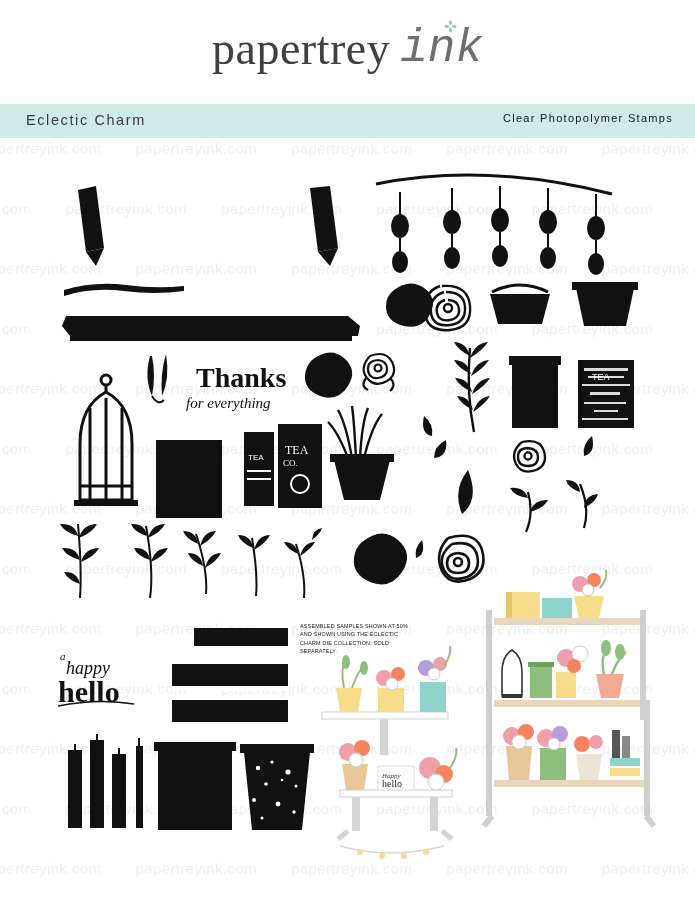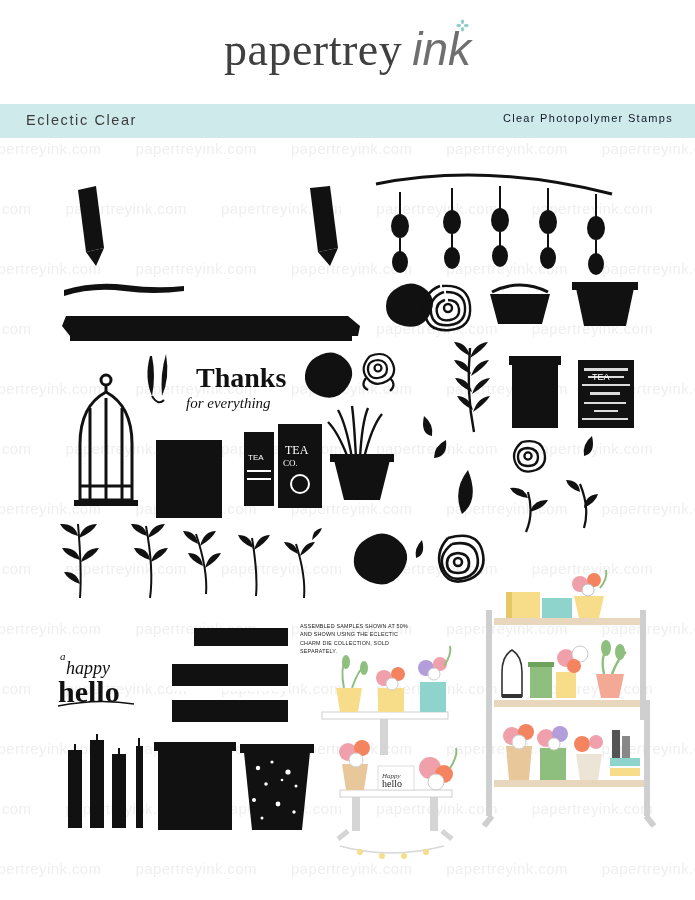--- a/index.html
+++ b/index.html
@@ -33,21 +33,21 @@
   }
   .brand-text {
     font-family: "Liberation Serif", serif;
     font-size: 46px;
     color: #404040;
     letter-spacing: 0.5px;
     display: inline-block;
     vertical-align: middle;
   }
   .brand-ink {
-    font-family: Liberation Sans, sans-serif;
+    font-family: Liberation Mono, monospace;
     font-style: italic;
     font-size: 46px;
     color: #6f6f6f;
     display: inline-block;
     vertical-align: middle;
     margin-left: 10px;
     position: relative;
   }
   .brand-flower {
     position: absolute;
@@ -144,21 +144,21 @@
           <ellipse cx="10" cy="15.8" rx="2.6" ry="3.6"></ellipse>
           <ellipse cx="4.2" cy="10" rx="3.6" ry="2.6"></ellipse>
           <ellipse cx="15.8" cy="10" rx="3.6" ry="2.6"></ellipse>
           <circle cx="10" cy="10" r="2.4" fill="#ffffff"></circle>
         </g>
       </svg>
     </span>
   </div>
 
   <div class="bar"></div>
-  <div class="bar-left">Eclectic Clear</div>
+  <div class="bar-left">Eclectic Charm</div>
   <div class="bar-right">Clear Photopolymer Stamps</div>
 
   <div class="watermark" id="wm">
       <div class="wm-row" style="top: 0px; left: -20px;"><span>papertreyink.com</span><span>papertreyink.com</span><span>papertreyink.com</span><span>papertreyink.com</span><span>papertreyink.com</span></div>
       <div class="wm-row" style="top: 60px; left: -90px;"><span>papertreyink.com</span><span>papertreyink.com</span><span>papertreyink.com</span><span>papertreyink.com</span><span>papertreyink.com</span></div>
       <div class="wm-row" style="top: 120px; left: -20px;"><span>papertreyink.com</span><span>papertreyink.com</span><span>papertreyink.com</span><span>papertreyink.com</span><span>papertreyink.com</span></div>
       <div class="wm-row" style="top: 180px; left: -90px;"><span>papertreyink.com</span><span>papertreyink.com</span><span>papertreyink.com</span><span>papertreyink.com</span><span>papertreyink.com</span></div>
       <div class="wm-row" style="top: 240px; left: -20px;"><span>papertreyink.com</span><span>papertreyink.com</span><span>papertreyink.com</span><span>papertreyink.com</span><span>papertreyink.com</span></div>
       <div class="wm-row" style="top: 300px; left: -90px;"><span>papertreyink.com</span><span>papertreyink.com</span><span>papertreyink.com</span><span>papertreyink.com</span><span>papertreyink.com</span></div>
       <div class="wm-row" style="top: 360px; left: -20px;"><span>papertreyink.com</span><span>papertreyink.com</span><span>papertreyink.com</span><span>papertreyink.com</span><span>papertreyink.com</span></div>

